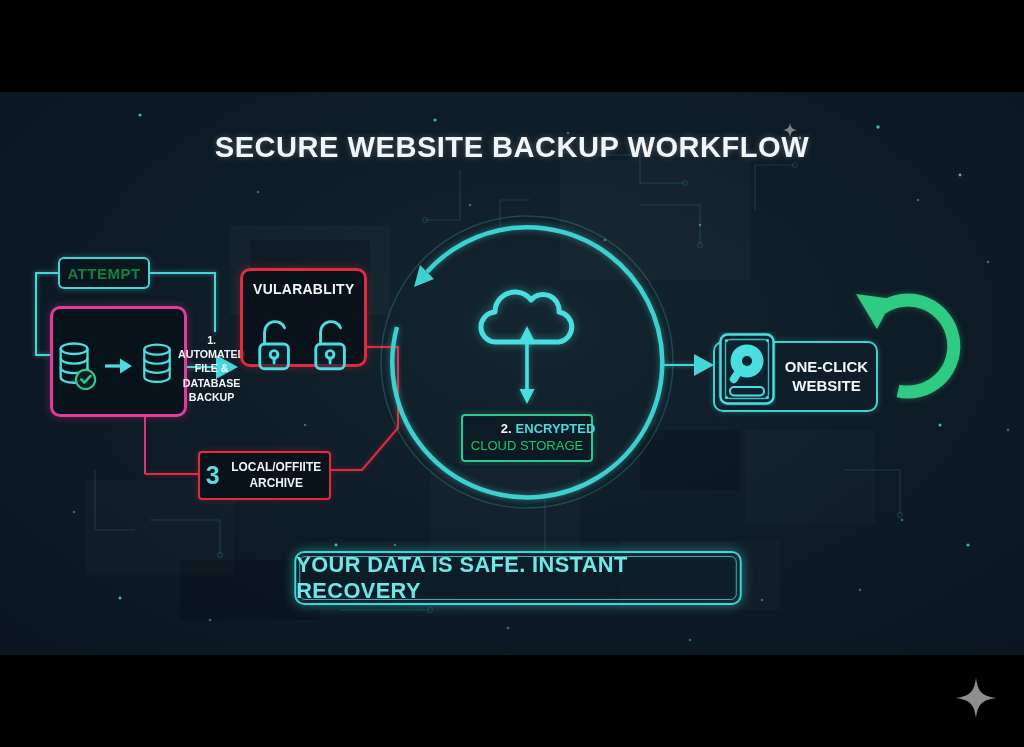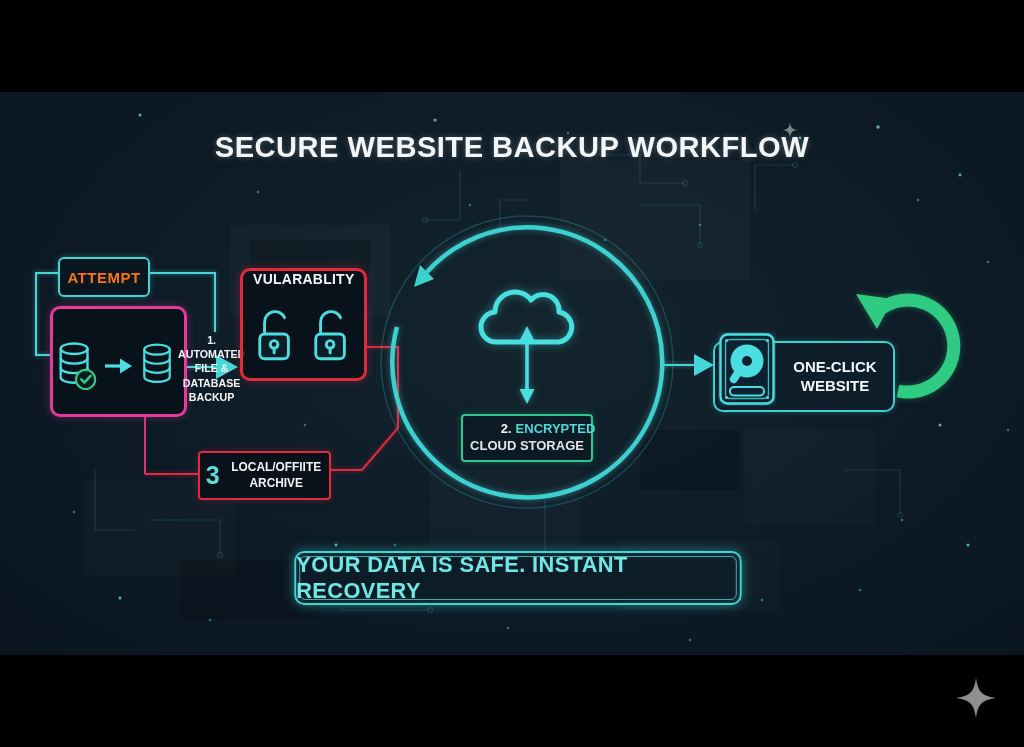--- a/index.html
+++ b/index.html
@@ -5,45 +5,45 @@
   html,body{margin:0;padding:0;background:#000;}
   .stage{position:relative;width:1024px;height:747px;background:#000;overflow:hidden;
          font-family:"Liberation Sans", sans-serif;}
   .canvas{position:absolute;left:0;top:92px;width:1024px;height:563px;
           background:radial-gradient(ellipse at 52% 42%, #14252f 0%, #0e1c27 48%, #0a1520 100%);}
   .overlay{position:absolute;left:0;top:0;width:1024px;height:747px;pointer-events:none;}
   .title{position:absolute;left:0;top:130px;width:1024px;text-align:center;color:#f2f6f8;
          font-size:30px;font-weight:700;letter-spacing:0.5px;transform:scaleX(0.97);
          text-shadow:0 0 6px rgba(255,255,255,0.25);}
   .node{position:absolute;box-sizing:border-box;display:flex;align-items:center;justify-content:center;}
-  .attempt{left:58px;top:257px;width:92px;height:40px;border:2px solid #49d4d4;border-radius:6px;
-           background:rgba(9,22,32,0.85);color:#f97316;font-size:15px;font-weight:700;letter-spacing:0.5px;
+  .attempt{left:58px;top:257px;width:92px;height:32px;border:2px solid #49d4d4;border-radius:6px;
+           background:rgba(9,22,32,0.85);color:#15803d;font-size:15px;font-weight:700;letter-spacing:0.5px;
            box-shadow:0 0 6px rgba(73,212,212,0.35);}
   .backup{left:50px;top:306px;width:137px;height:111px;border:3px solid #e43a9a;border-radius:10px;
           background:rgba(8,17,25,0.88);flex-direction:row;justify-content:flex-start;padding-top:8px;
           box-shadow:0 0 8px rgba(228,58,154,0.35);}
   .dbrow{display:flex;align-items:center;gap:4px;height:54px;}
   .node-caption{color:#f2f6f8;font-weight:700;font-size:11px;line-height:1.3;text-align:center;
                 margin-top:6px;transform:scaleX(0.97);}
-  .vuln{left:240px;top:268px;width:127px;height:113px;border:3px solid #e02b3f;border-radius:10px;
-        background:rgba(8,17,25,0.85);flex-direction:column;justify-content:flex-start;
+  .vuln{left:240px;top:268px;width:127px;height:99px;border:3px solid #e02b3f;border-radius:10px;
+        background:rgba(8,17,25,0.85);flex-direction:column;justify-content:flex-start;padding-top:10px;
         box-shadow:0 0 8px rgba(224,43,63,0.35);}
   .vuln-title{color:#f2f6f8;font-weight:700;font-size:14.5px;letter-spacing:0.3px;transform:scaleX(0.96);}
   .lockrow{display:flex;gap:14px;margin-top:14px;}
   .archive{left:198px;top:451px;width:133px;height:49px;border:2px solid #e02b3f;border-radius:4px;
            background:rgba(8,17,25,0.85);gap:9px;box-shadow:0 0 7px rgba(224,43,63,0.3);}
   .archive-num{color:#5edbdb;font-size:25px;font-weight:700;}
   .archive-text{color:#f2f6f8;font-weight:700;font-size:12.5px;line-height:1.25;text-align:center;transform:scaleX(0.95);}
   .cloudbox{left:461px;top:414px;width:132px;height:48px;border:2px solid #2fc98f;border-radius:4px;
             background:rgba(12,26,38,0.85);flex-direction:column;line-height:1.3;
             box-shadow:0 0 7px rgba(47,201,143,0.3);}
   .cloudbox .l1{font-weight:700;font-size:13px;margin-left:42px;}
   .cloudbox .num{color:#f2f6f8;} .cloudbox .word{color:#4fd9d9;margin-left:4px;}
-  .cloudbox .l2{color:#e5e5e5;font-weight:700;font-size:13px;}
-  .restore{left:713px;top:341px;width:182px;height:71px;border:2px solid #3fd0d0;border-radius:10px;
+  .cloudbox .l2{color:#22c55e;font-weight:400;font-size:13px;}
+  .restore{left:713px;top:341px;width:165px;height:71px;border:2px solid #3fd0d0;border-radius:10px;
            background:rgba(15,31,43,0.6);padding-left:62px;color:#f2f6f8;font-weight:700;font-size:15px;
            line-height:1.25;text-align:center;box-shadow:0 0 6px rgba(63,208,208,0.3);}
   .hdd{position:absolute;left:718px;top:332px;width:58px;height:74px;}
   .banner{left:292px;top:551px;width:452px;height:54px;border:2px solid #3fd6d6;border-radius:10px;
           background:rgba(13,30,40,0.7);color:#6fe7e7;font-size:22px;font-weight:700;letter-spacing:0.4px;
           box-shadow:0 0 12px rgba(63,214,214,0.5), inset 0 0 10px rgba(63,214,214,0.2);transform:scaleX(0.99);}
   .banner-inner{position:absolute;inset:3px;border:1px solid rgba(120,235,235,0.65);border-radius:6px;pointer-events:none;}
 </style>
 </head>
 <body>

